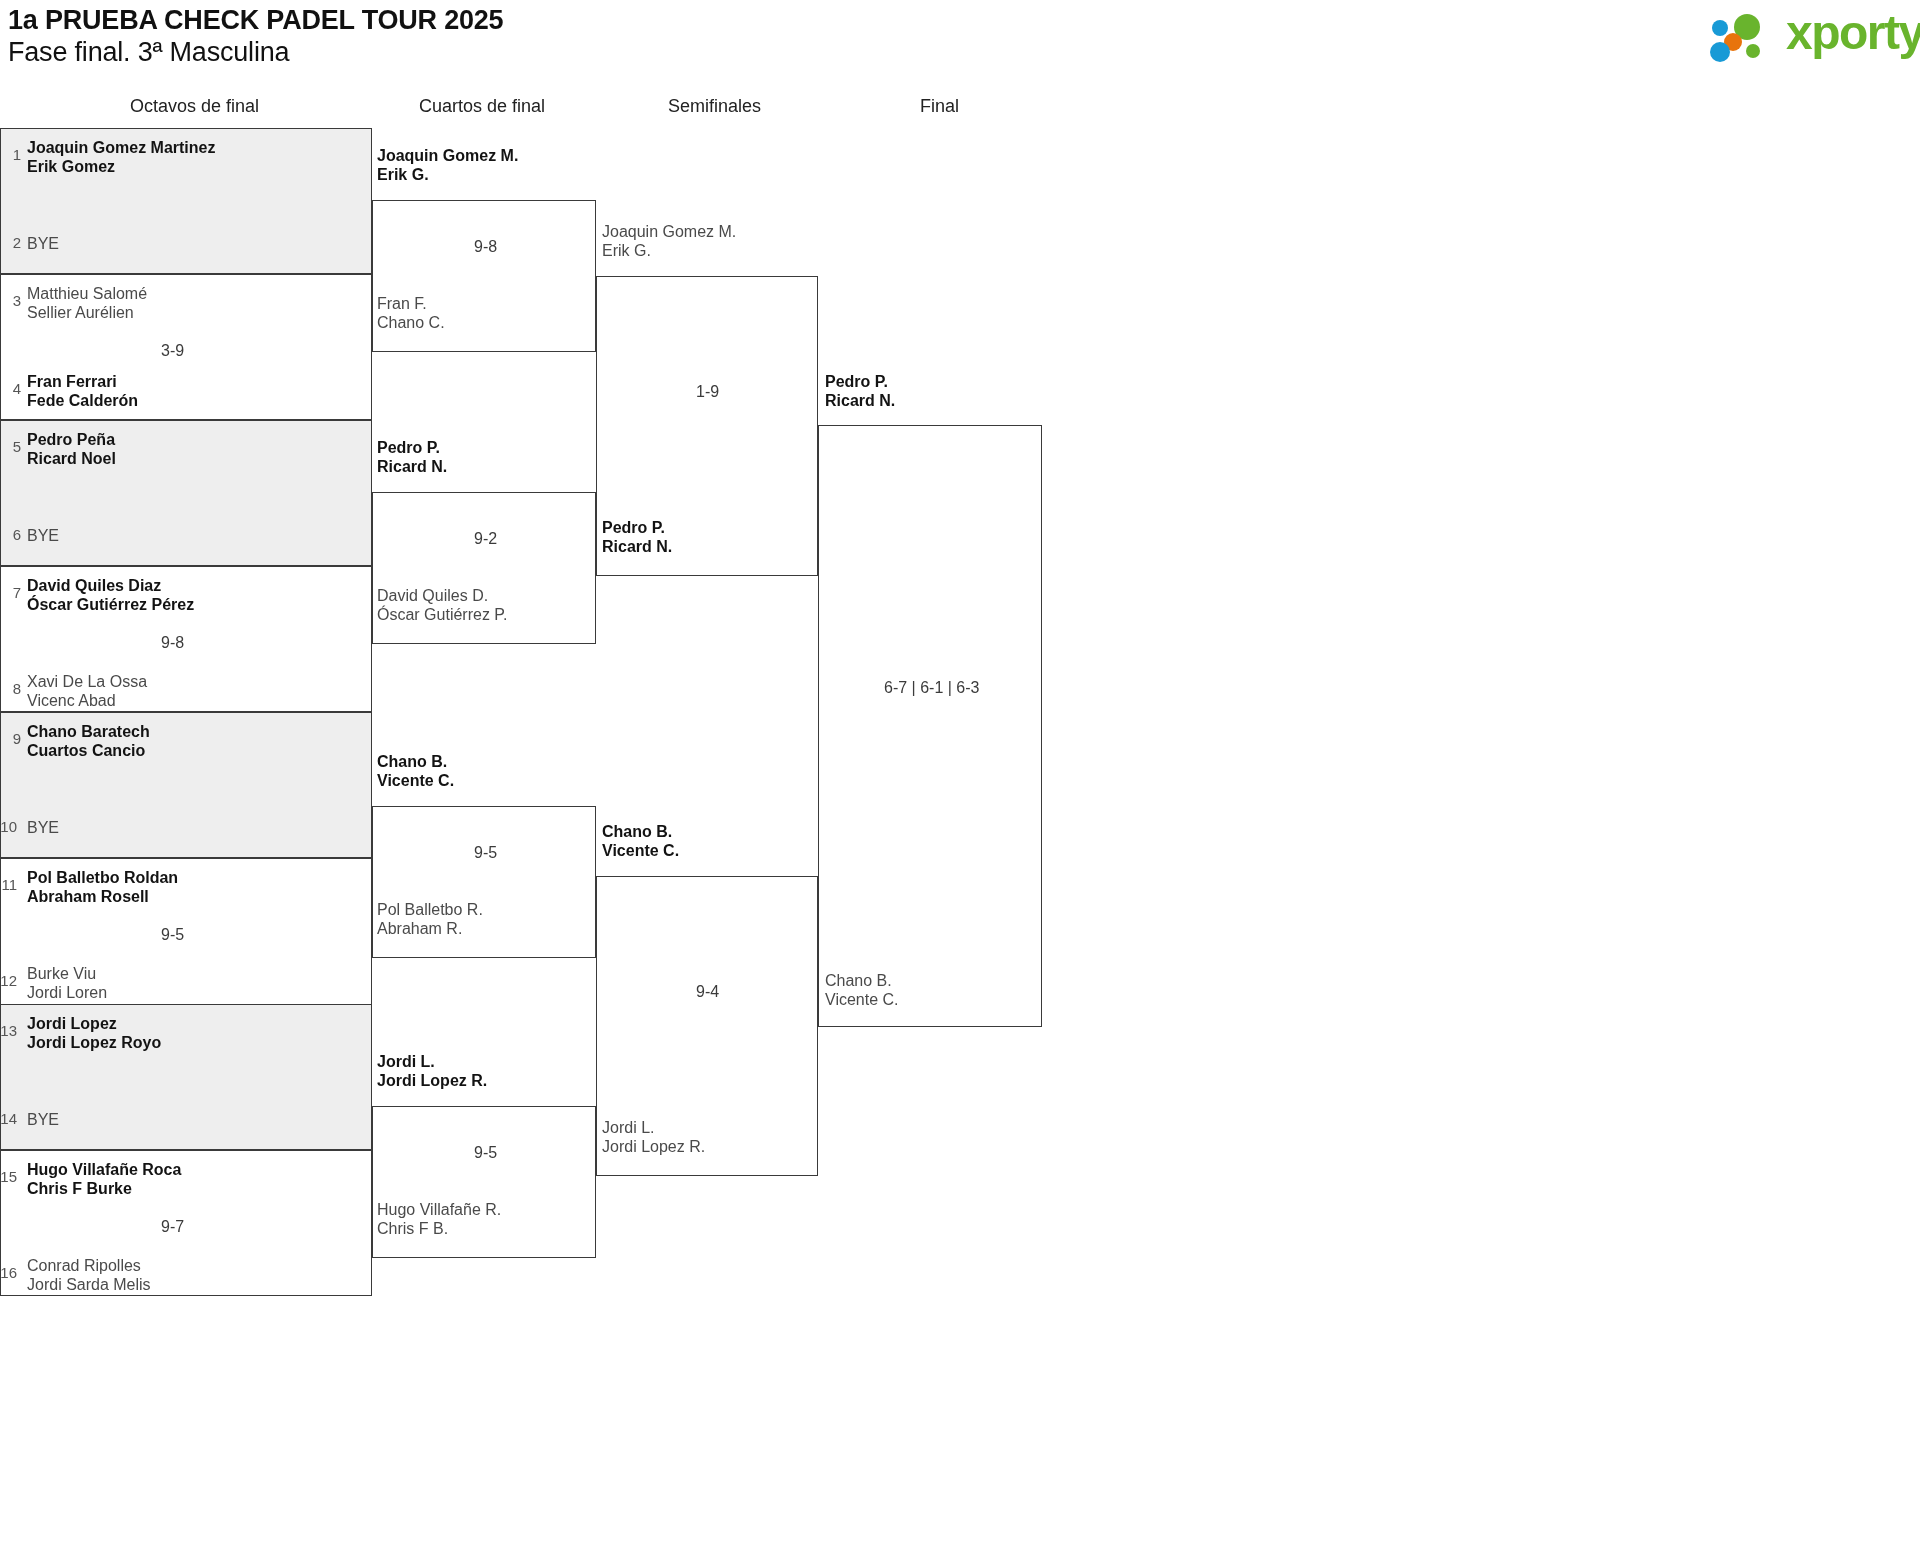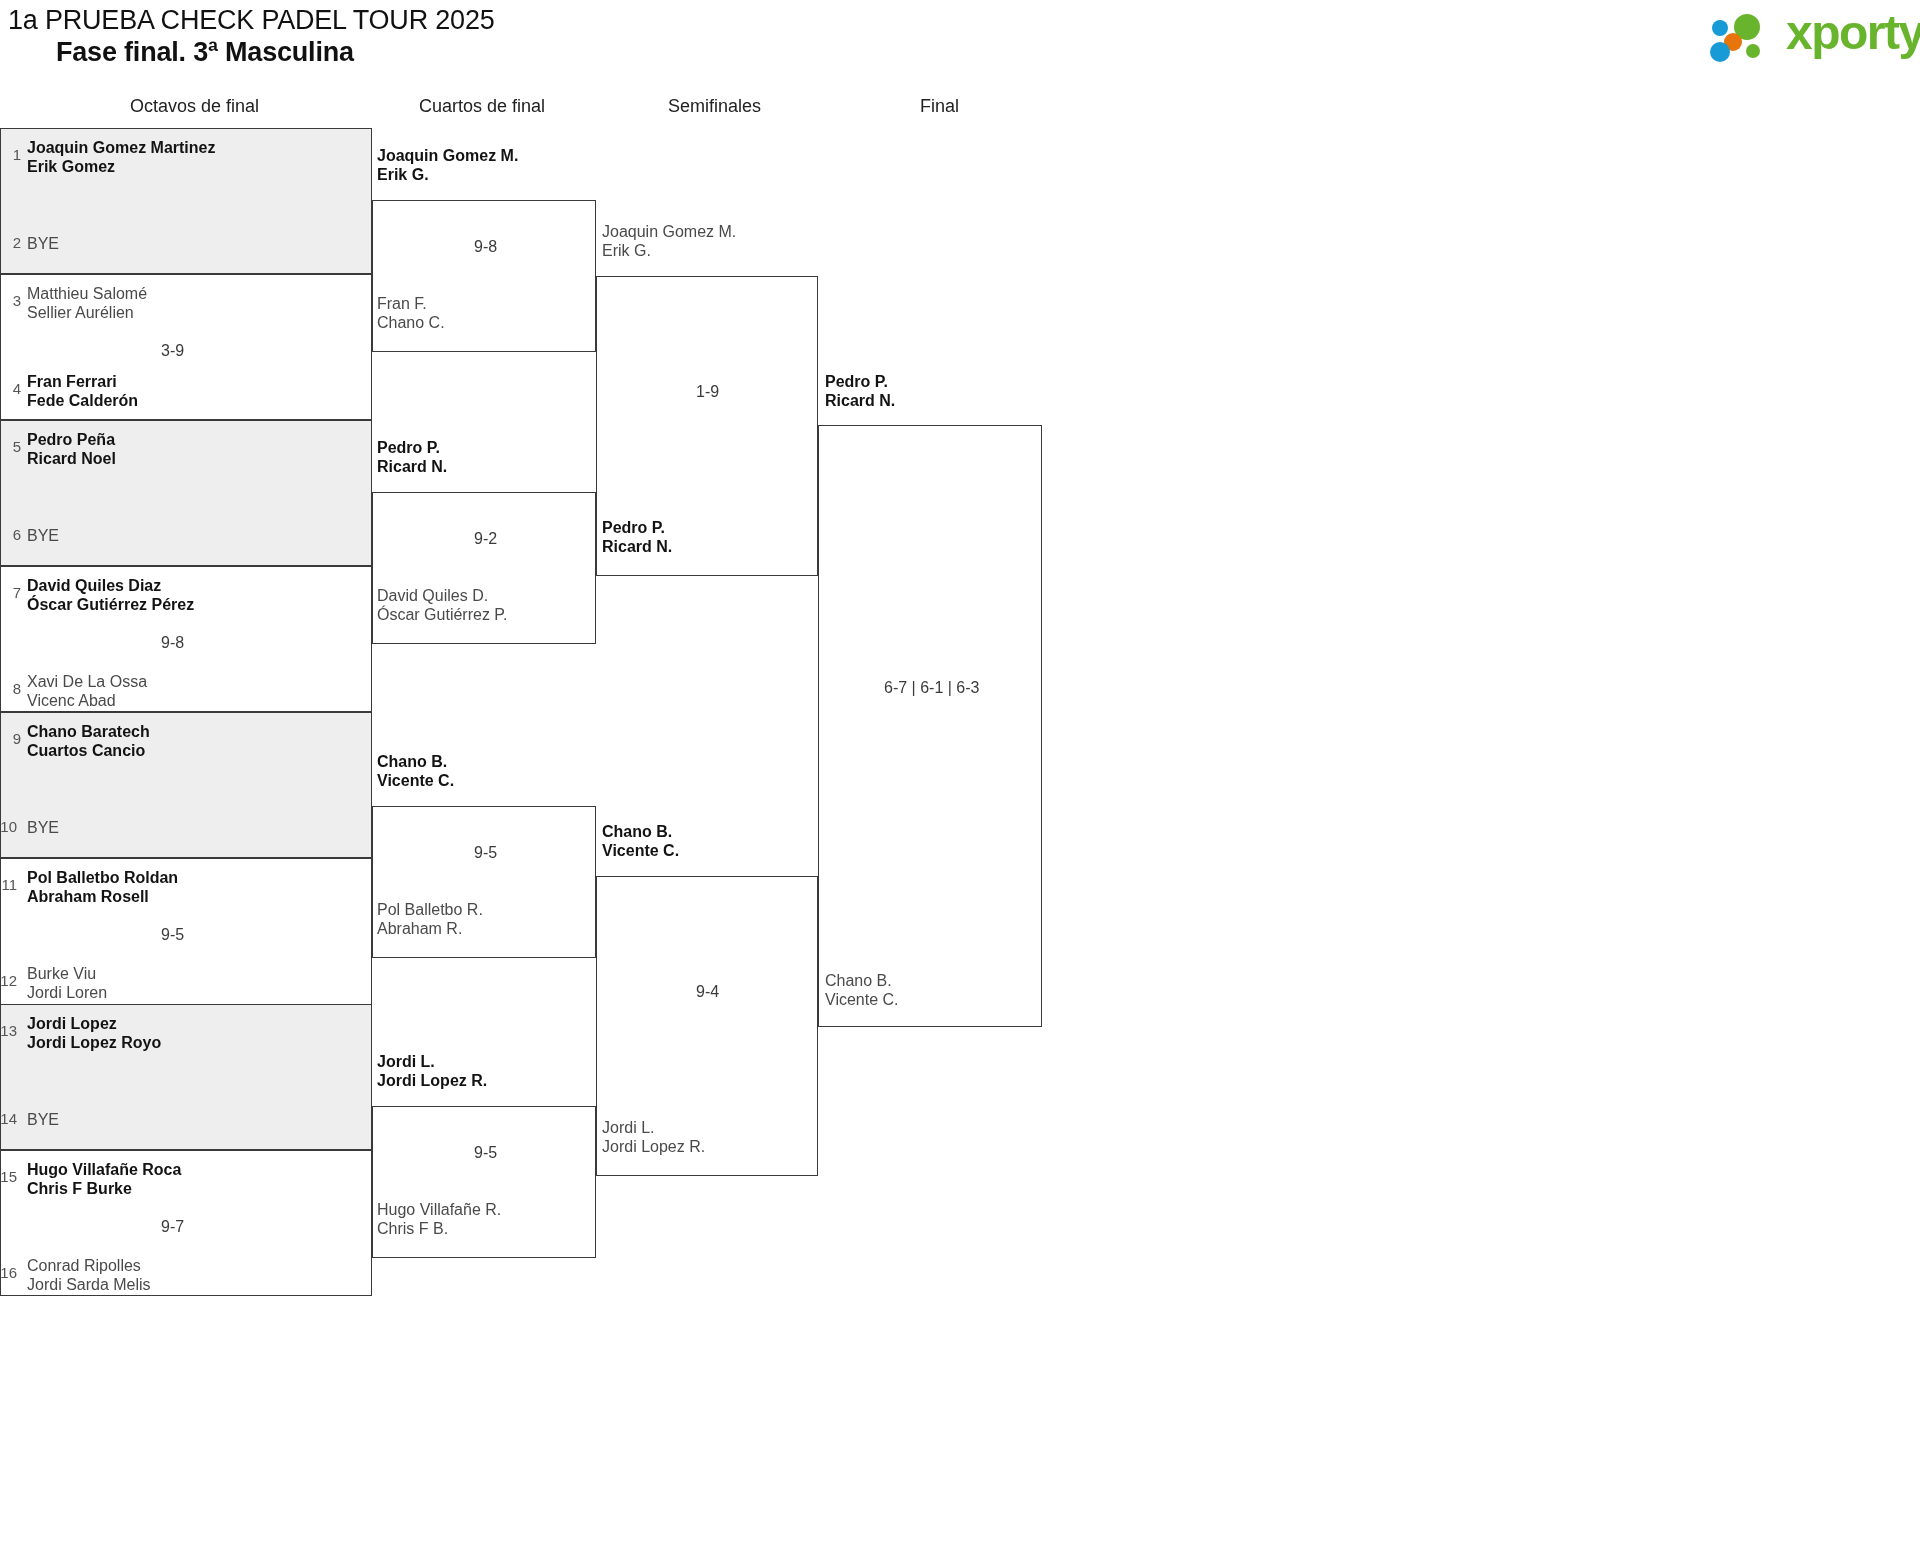--- a/index.html
+++ b/index.html
@@ -8,22 +8,22 @@
     background:#ffffff;
     font-family:"Liberation Sans", sans-serif;
     color:#1b1b1b;
     overflow:hidden;
     position:relative;
   }
   .stage{position:absolute;left:0;top:0;width:1920px;height:1558px;}
 
   
   .title-wrap{position:absolute;left:8px;top:4px;}
-  .title-line1{font-size:27px;font-weight:normal;letter-spacing:-.2px;line-height:32px;color:#111;}
-  .title-line2{font-size:27px;font-weight:bold;letter-spacing:-.2px;line-height:32px;color:#111;margin-left:48px;}
+  .title-line1{font-size:27px;font-weight:bold;letter-spacing:-.2px;line-height:32px;color:#111;}
+  .title-line2{font-size:27px;font-weight:normal;letter-spacing:-.2px;line-height:32px;color:#111;}
 
   .logo{position:absolute;left:1710px;top:8px;width:200px;height:56px;}
   .logo-dots{position:absolute;left:0;top:6px;width:74px;height:46px;}
   .dot{position:absolute;border-radius:50%;}
   .logo-text{position:absolute;left:76px;top:-3px;font-size:48px;line-height:56px;
              font-weight:bold;color:#69b42d;letter-spacing:-1.5px;}
 
   
   .round-head{position:absolute;font-size:18px;color:#222;white-space:nowrap;}
 

